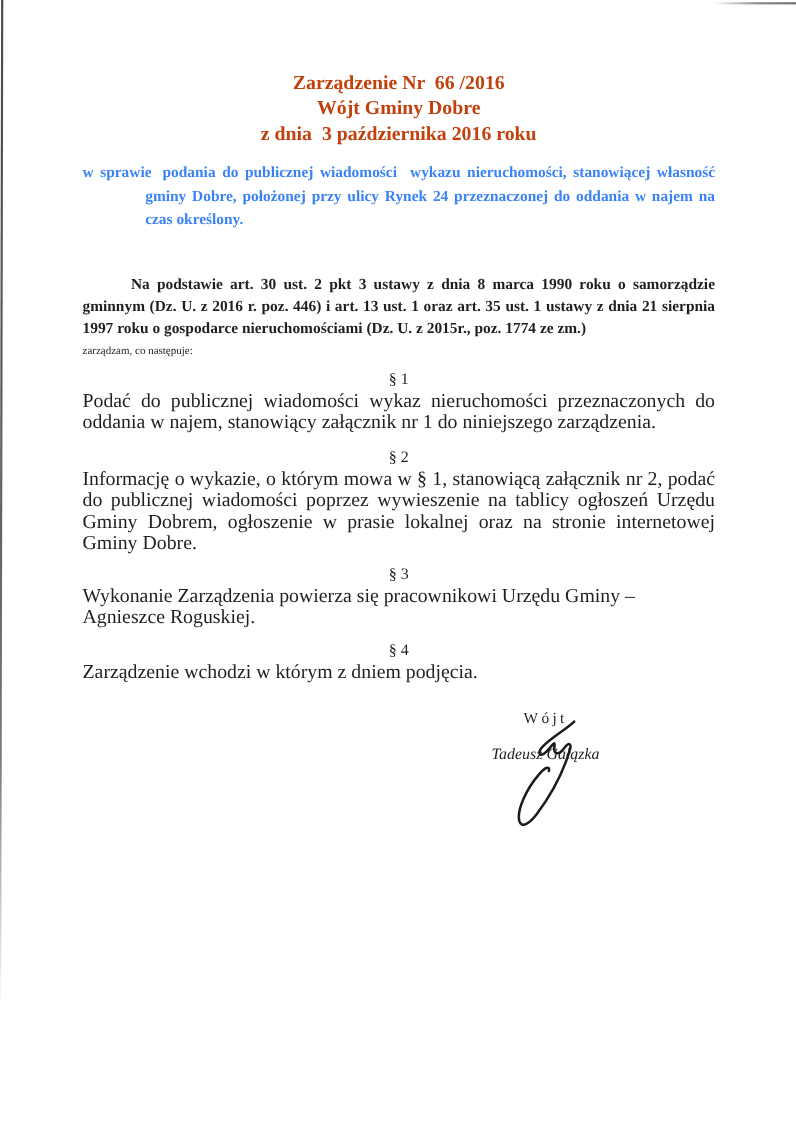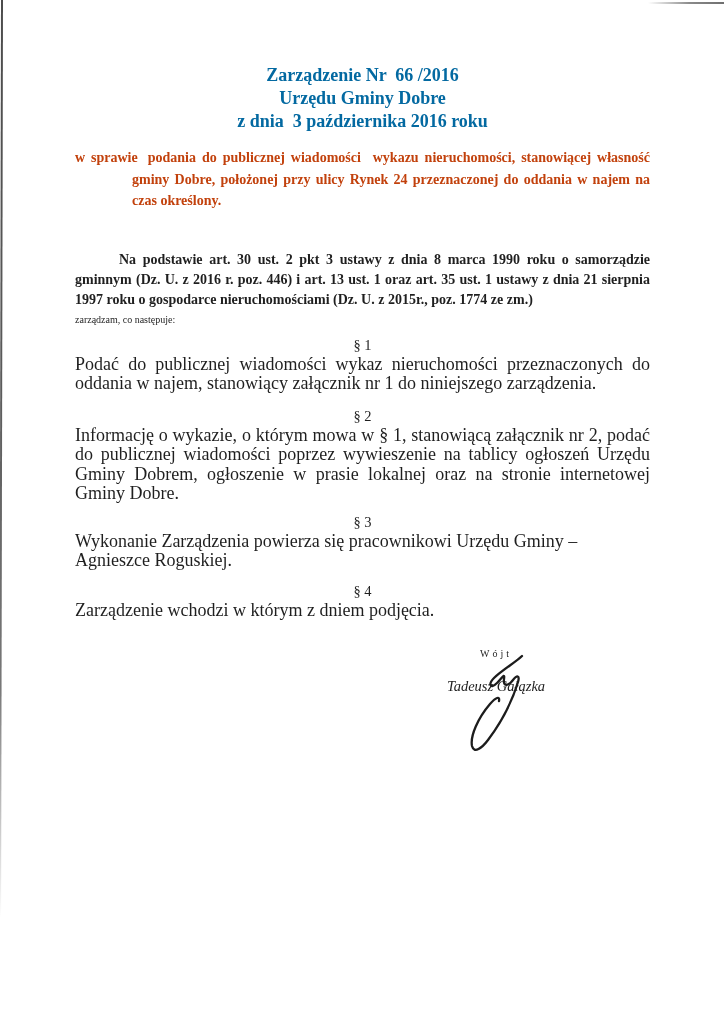--- a/index.html
+++ b/index.html
@@ -41,33 +41,33 @@
     left: 75px;
     top: 0;
     width: 575px;
   }
   .title-block {
     margin-top: 64px;
     text-align: center;
     font-weight: bold;
     font-size: 18px;
     line-height: 23px;
-    color: #0369a1;
+    color: #c2410c;
   }
   .title-line { white-space: pre-wrap; }
   .subject {
     margin: 14px 0 3px 0;
     font-weight: bold;
     font-size: 14px;
     line-height: 21.5px;
     padding-left: 57px;
     text-indent: -57px;
     text-align: justify;
     white-space: pre-wrap;
-    color: #c2410c;
+    color: #3b82f6;
   }
   .subject .subject-text { margin-left: 10px; }
   .legal {
     margin: 38px 0 0 0;
     font-size: 14px;
     line-height: 20px;
     text-indent: 44px;
     text-align: justify;
     white-space: pre-wrap;
     font-weight: bold;
@@ -96,21 +96,21 @@
   .sec4 .sec-head { margin-top: 10px; }
   .sec3 .sec-body, .sec4 .sec-body { text-align: left; }
   .signature {
     position: absolute;
     left: 428px;
     top: 646px;
     width: 136px;
     text-align: center;
   }
   .sig-title {
-    font-size: 10px;
+    font-size: 14px;
     letter-spacing: 3px;
     line-height: 16px;
   }
   .sig-name {
     margin-top: 16px;
     font-style: italic;
     font-size: 14.5px;
     line-height: 16px;
     white-space: nowrap;
   }
@@ -128,21 +128,21 @@
 
 <div class="page">
 
   <div class="scan-edge-left"></div>
   <div class="scan-edge-top-right"></div>
 
   <div class="content">
 
     <div class="title-block">
       <div class="title-line">Zarządzenie Nr  66 /2016</div>
-      <div class="title-line">Urzędu Gminy Dobre</div>
+      <div class="title-line">Wójt Gminy Dobre</div>
       <div class="title-line">z dnia  3 października 2016 roku</div>
     </div>
 
     <p class="subject"><span>w sprawie</span><span class="subject-text">podania do publicznej wiadomości  wykazu nieruchomości, stanowiącej własność gminy Dobre, położonej przy ulicy Rynek 24 przeznaczonej do oddania w najem na czas określony.</span></p>
 
     <p class="legal">Na podstawie art. 30 ust. 2 pkt 3 ustawy z dnia 8 marca 1990 roku o samorządzie gminnym (Dz. U. z 2016 r. poz. 446) i art. 13 ust. 1 oraz art. 35 ust. 1 ustawy z dnia 21 sierpnia 1997 roku o gospodarce nieruchomościami (Dz. U. z 2015r., poz. 1774 ze zm.)</p>
     <p class="enactment">zarządzam, co następuje:</p>
 
     <div class="sec sec1">
       <p class="sec-head">§ 1</p>

